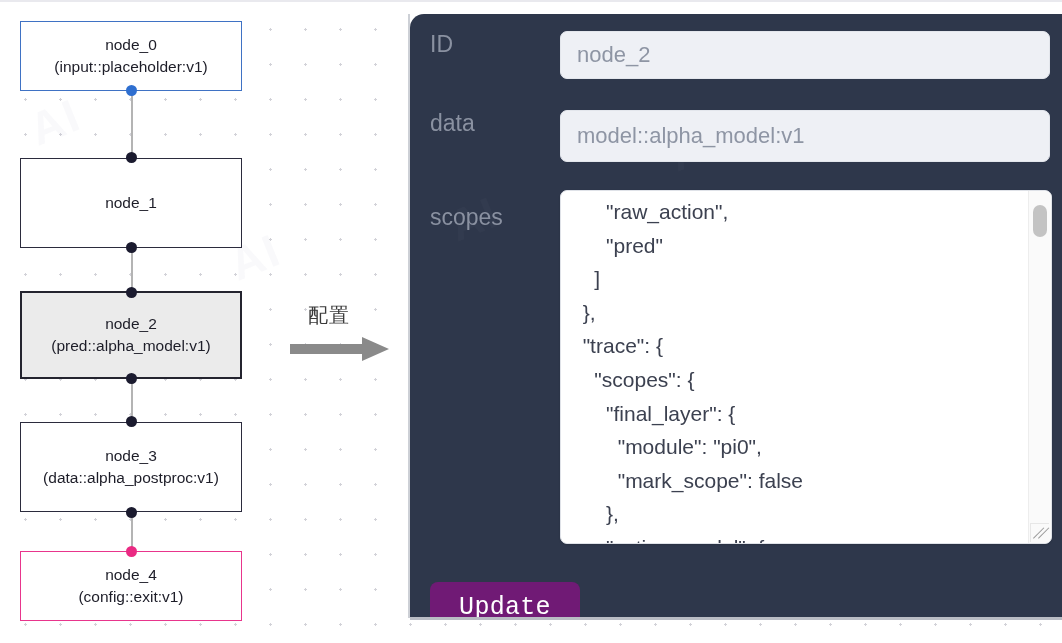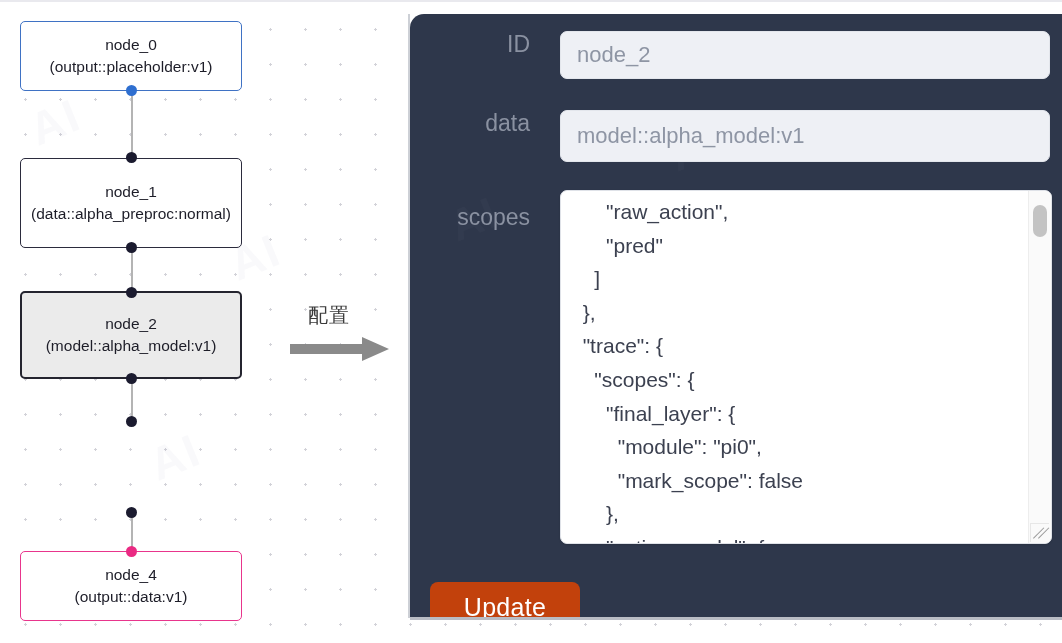--- a/index.html
+++ b/index.html
@@ -33,21 +33,21 @@
   .edge{position:absolute;width:2px;background:#b4b4b4;left:131px;}
   .dot{position:absolute;width:11px;height:11px;border-radius:50%;
        background:#1b1b2f;margin-left:-5.5px;margin-top:-5.5px;left:131px;}
   .dot.blue{background:#2f6fd0;}
   .dot.pink{background:#ea2a83;}
 
   
   .node{
     position:absolute;left:20px;width:222px;
     box-sizing:border-box;
-    border:1.6px solid #2b2b3d;border-radius:5px;background:#ffffff;
+    border:1.6px solid #2b2b3d;border-radius:0;background:#ffffff;
     display:flex;flex-direction:column;align-items:center;justify-content:center;
     color:#1d1d28;font-size:15.5px;line-height:22px;text-align:center;
     padding:8px 6px;
   }
   .node .ttl{display:block;}
   .node .sub{display:block;}
   .node.blue{border-color:#3f72c4;border-width:1.4px;}
   .node.pink{border-color:#e8358c;border-width:1.6px;}
   .node.selected{background:#ebebeb;border-color:#24242f;border-width:2px;}
   #arrow-label{
@@ -63,21 +63,21 @@
     box-sizing:border-box;padding:0;
     overflow:hidden;
   }
   .pwm{
     position:absolute;color:rgba(255,255,255,0.022);
     font-size:44px;font-weight:700;letter-spacing:2px;
     transform:rotate(-22deg);user-select:none;white-space:nowrap;
   }
   .row{position:absolute;display:flex;align-items:flex-start;}
   .flabel{
-    width:100px;text-align:right;color:#8a91a1;font-size:23px;line-height:26px;
+    width:100px;color:#8a91a1;font-size:23px;line-height:26px;
     padding-right:0;box-sizing:border-box;
   }
   .field{
     margin-left:30px;box-sizing:border-box;
     background:#eef0f5;border:1px solid #e3e6ec;border-radius:7px;
     color:#8e95a4;font-size:22px;
     display:flex;align-items:center;padding:0 16px;
   }
   #row-id{left:20px;top:17px;}
   #id-field{width:490px;height:48px;}
@@ -112,22 +112,22 @@
   }
   #config-resize:before,#config-resize:after{
     content:"";position:absolute;background:#9a9a9a;height:1.4px;width:15px;
     transform:rotate(-45deg);transform-origin:0 0;
   }
   #config-resize:before{left:2px;top:14px;}
   #config-resize:after{left:7px;top:14px;}
 
   #update-button{
     position:absolute;left:20px;top:568px;width:150px;height:50px;
-    background:#c2410c;border:none;border-radius:8px;
-    color:#ffffff;font-size:25px;font-family:Liberation Sans, sans-serif;
+    background:#701a75;border:none;border-radius:8px;
+    color:#ffffff;font-size:25px;font-family:Liberation Mono, monospace;
     cursor:pointer;letter-spacing:.3px;
   }
   #panel-bottom-edge{
     position:absolute;left:410px;top:617px;width:652px;height:3px;
     background:#b9bcc4;
   }
   #panel-left-edge{
     position:absolute;left:408px;top:14px;width:2px;height:604px;
     background:#cdd0d6;
   }
@@ -142,44 +142,47 @@
   <div class="wm" style="left:150px;top:430px;">AI</div>
   <div class="wm" style="left:230px;top:230px;">AI</div>
 
   <div class="edge" style="top:89px;height:70px;"></div>
   <div class="edge" style="top:245px;height:48px;"></div>
   <div class="edge" style="top:376px;height:44px;"></div>
   <div class="edge" style="top:511px;height:40px;"></div>
 
   <div class="node blue" style="top:21px;height:70px;">
     <span class="ttl">node_0</span>
-    <span class="sub">(output::placeholder:v1)</span>
+    <span class="sub">(input::placeholder:v1)</span>
   </div>
   <div class="dot blue" style="top:90px;"></div>
 
   <div class="node" style="top:158px;height:90px;">
     <span class="ttl">node_1</span>
-    <span class="sub">(data::alpha_preproc:normal)</span>
   </div>
   <div class="dot" style="top:157px;"></div>
   <div class="dot" style="top:247px;"></div>
 
   <div class="node selected" style="top:291px;height:88px;">
     <span class="ttl">node_2</span>
-    <span class="sub">(model::alpha_model:v1)</span>
+    <span class="sub">(pred::alpha_model:v1)</span>
   </div>
   <div class="dot" style="top:292px;"></div>
   <div class="dot" style="top:378px;"></div>
 
+  <div class="node" style="top:422px;height:90px;">
+    <span class="ttl">node_3</span>
+    <span class="sub">(data::alpha_postproc:v1)</span>
+  </div>
   <div class="dot" style="top:421px;"></div>
   <div class="dot" style="top:512px;"></div>
 
   <div class="node pink" style="top:551px;height:70px;">
     <span class="ttl">node_4</span>
-    <span class="sub">(output::data:v1)</span>
+    <span class="sub">(config::exit:v1)</span>
   </div>
   <div class="dot pink" style="top:551px;"></div>
 
   <div id="arrow-label">配置</div>
   <svg id="arrow-shape" width="100" height="26" viewBox="0 0 100 26">
     <path d="M0 8 L72 8 L72 1 L99 13 L72 25 L72 18 L0 18 Z" fill="#8a8a8a"></path>
   </svg>
 </div>
 
 <div id="panel-left-edge"></div>

